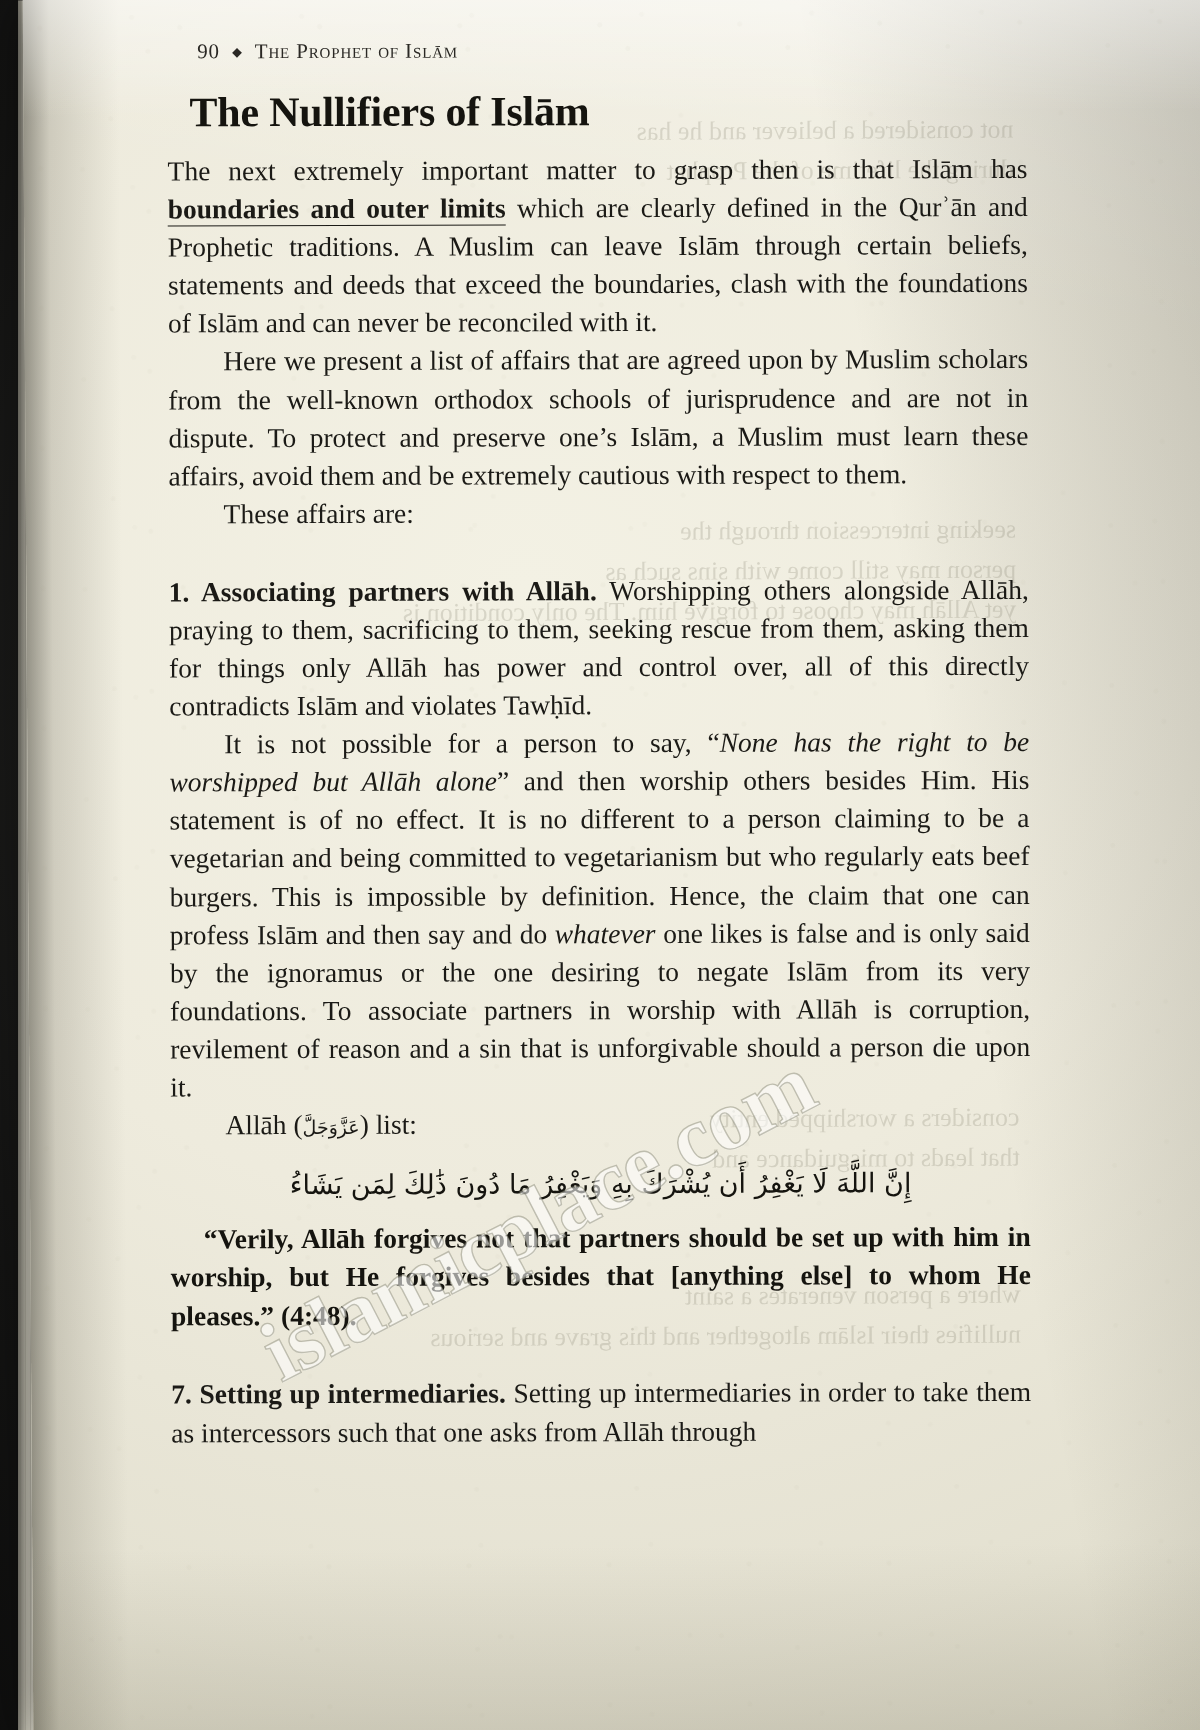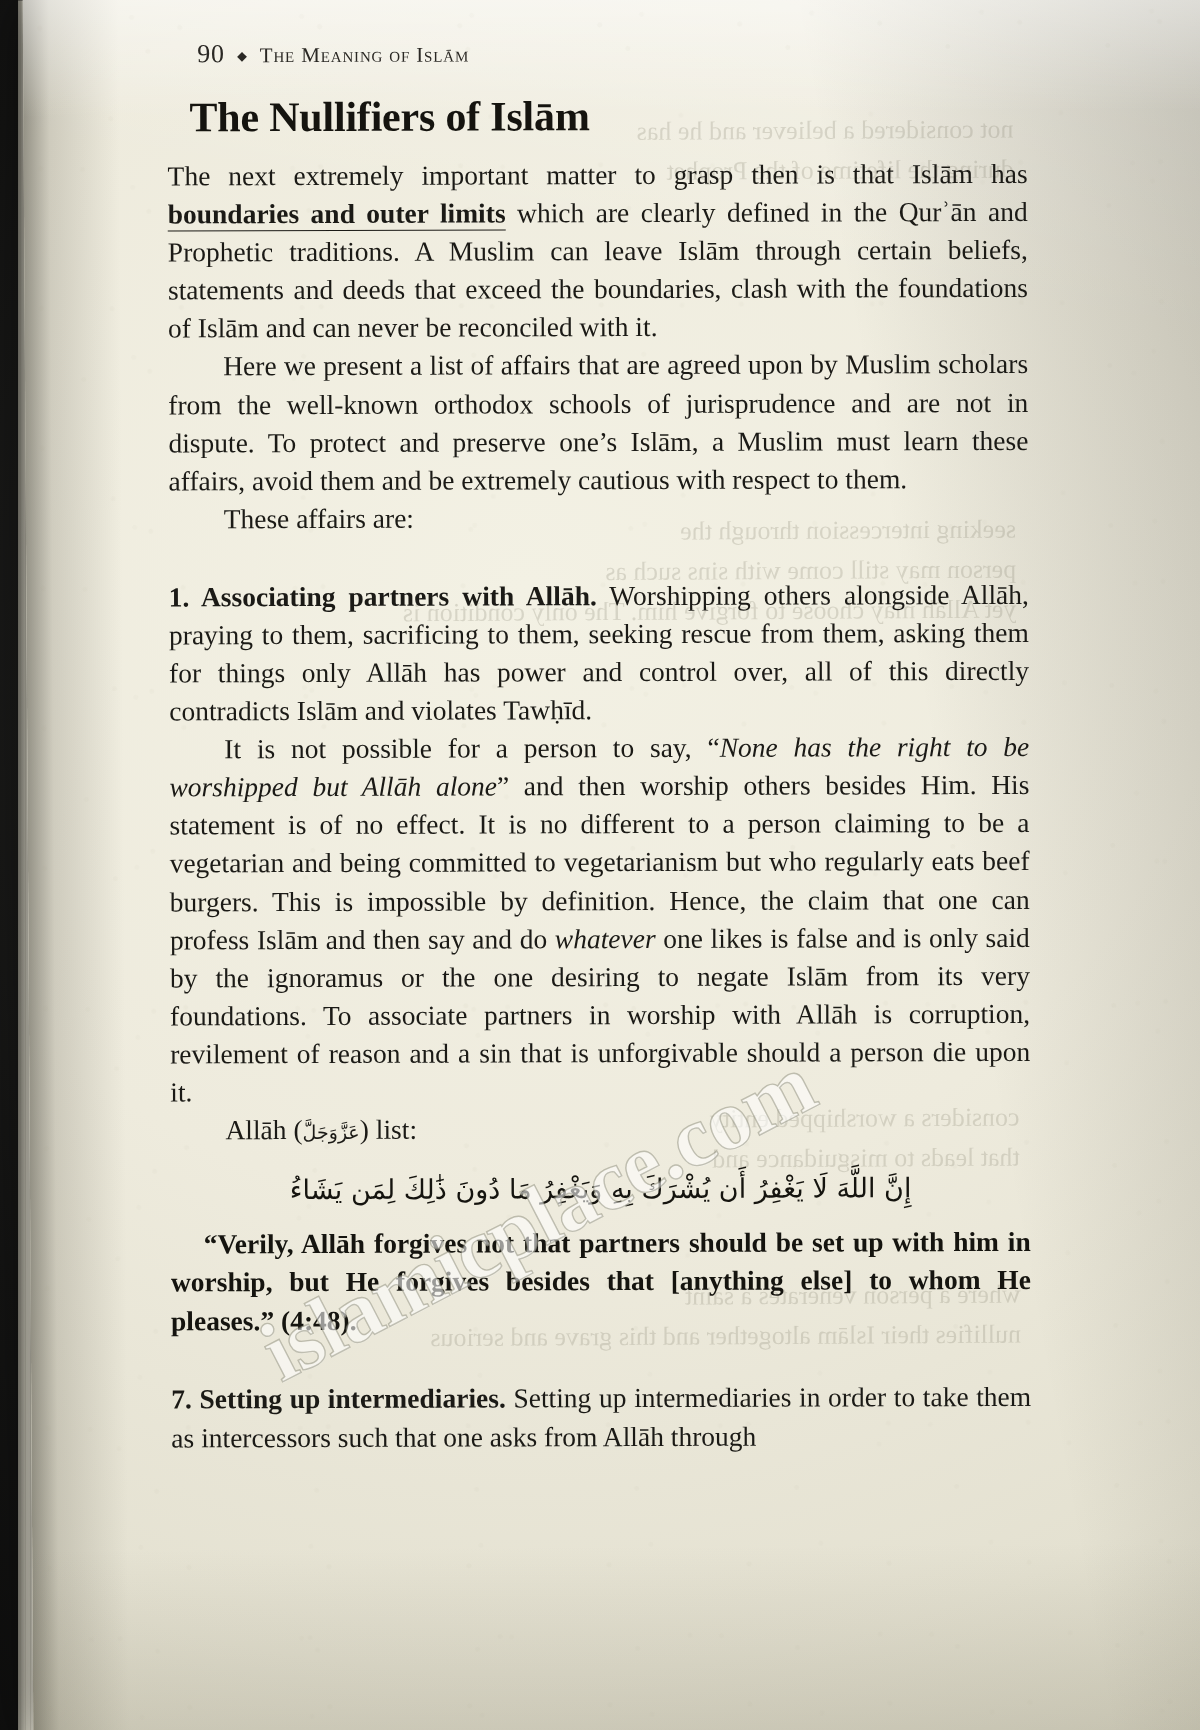--- a/index.html
+++ b/index.html
@@ -52,21 +52,21 @@
     background:linear-gradient(180deg, rgba(255,255,255,.45) 0%, rgba(255,255,255,0) 100%);}
   .curve-bottom{position:absolute;left:0;bottom:0;width:100%;height:190px;pointer-events:none;
     background:linear-gradient(0deg, rgba(120,116,96,.22) 0%, rgba(255,255,255,0) 100%);}
 
   
   .col{position:absolute;left:142px;top:44px;width:860px;color:#171613;
     transform:rotate(0.18deg);}
 
   .runhead{font-size:21px;letter-spacing:.04em;color:#2a2824;margin:0 0 26px 30px;
     font-variant:small-caps;white-space:nowrap;}
-  .runhead .num{font-size:26px;}
+  .runhead .num{font-size:21px;}
   .runhead .dia{font-size:13px;vertical-align:2px;margin:0 12px;}
 
   h1.title{font-size:42px;font-weight:700;margin:0 0 18px 22px;letter-spacing:-.2px;
     color:#15140f;line-height:1.05;}
 
   p{margin:0;font-size:27.5px;line-height:1.385;text-align:justify;color:#1b1a16;
     -webkit-hyphens:none;hyphens:none;}
   p.indent{text-indent:2.0em;}
   .gap-lg{height:40px;}
 
@@ -115,21 +115,21 @@
     <div class="ghost" style="top:560px;">person may still come with sins such as</div>
     <div class="ghost" style="top:600px;">yet Allāh may choose to forgive him. The only condition is</div>
     <div class="ghost" style="top:1108px;">considers a worshipped  entity</div>
     <div class="ghost" style="top:1148px;">that leads to misguidance and</div>
     <div class="ghost" style="top:1285px;">where a person venerates a saint</div>
     <div class="ghost" style="top:1325px;">nullifies their Islām altogether and this grave and serious</div>
 
     <div class="col">
 
       <div class="runhead">
-        <span class="num">90</span><span class="dia">◆</span><span>The Meaning of Islām</span>
+        <span class="num">90</span><span class="dia">◆</span><span>The Prophet of Islām</span>
       </div>
 
       <h1 class="title">The Nullifiers of Islām</h1>
 
       <p><span>The next extremely important matter to grasp then is that Islām has </span><b class="ul">boundaries and outer limits</b><span> which are clearly defined in the Qurʾān and Prophetic traditions. A Muslim can leave Islām through certain beliefs, statements and deeds that exceed the boundaries, clash with the foundations of Islām and can never be reconciled with it.</span></p>
 
       <p class="indent">Here we present a list of affairs that are agreed upon by Muslim scholars from the well-known orthodox schools of jurisprudence and are not in dispute. To protect and preserve one’s Islām, a Muslim must learn these affairs, avoid them and be extremely cautious with respect to them.</p>
 
       <p class="indent">These affairs are:</p>
 

